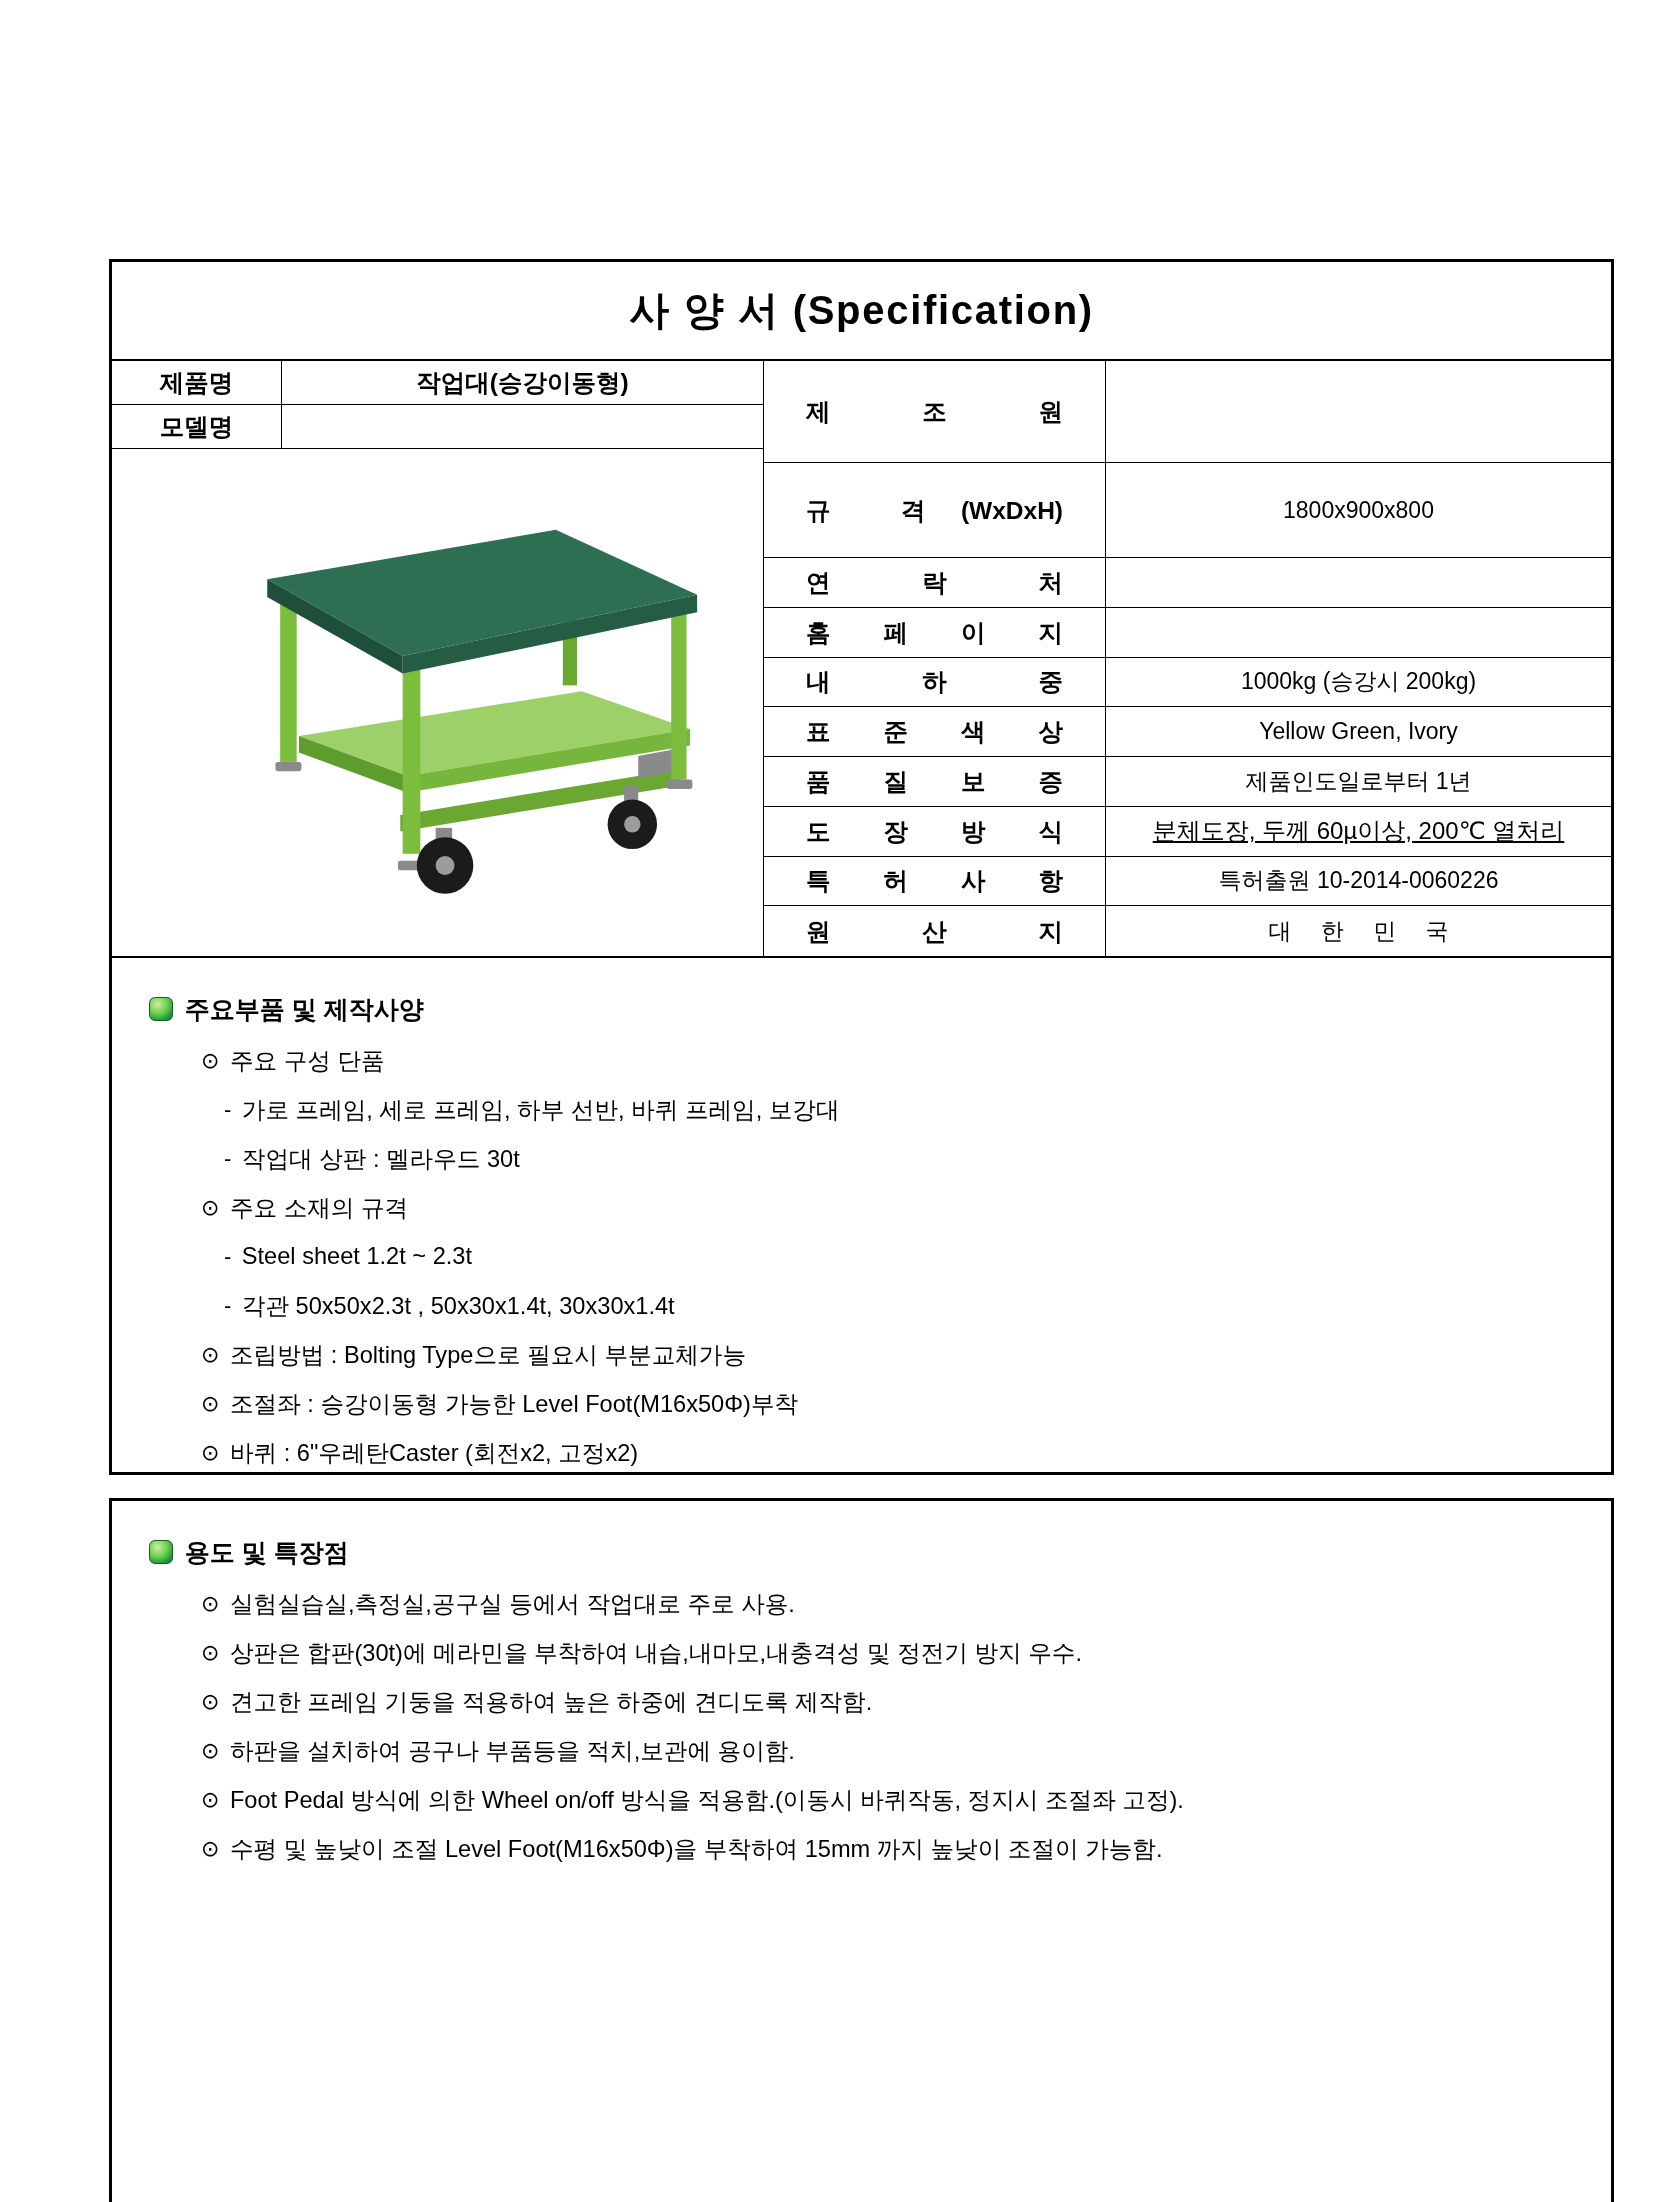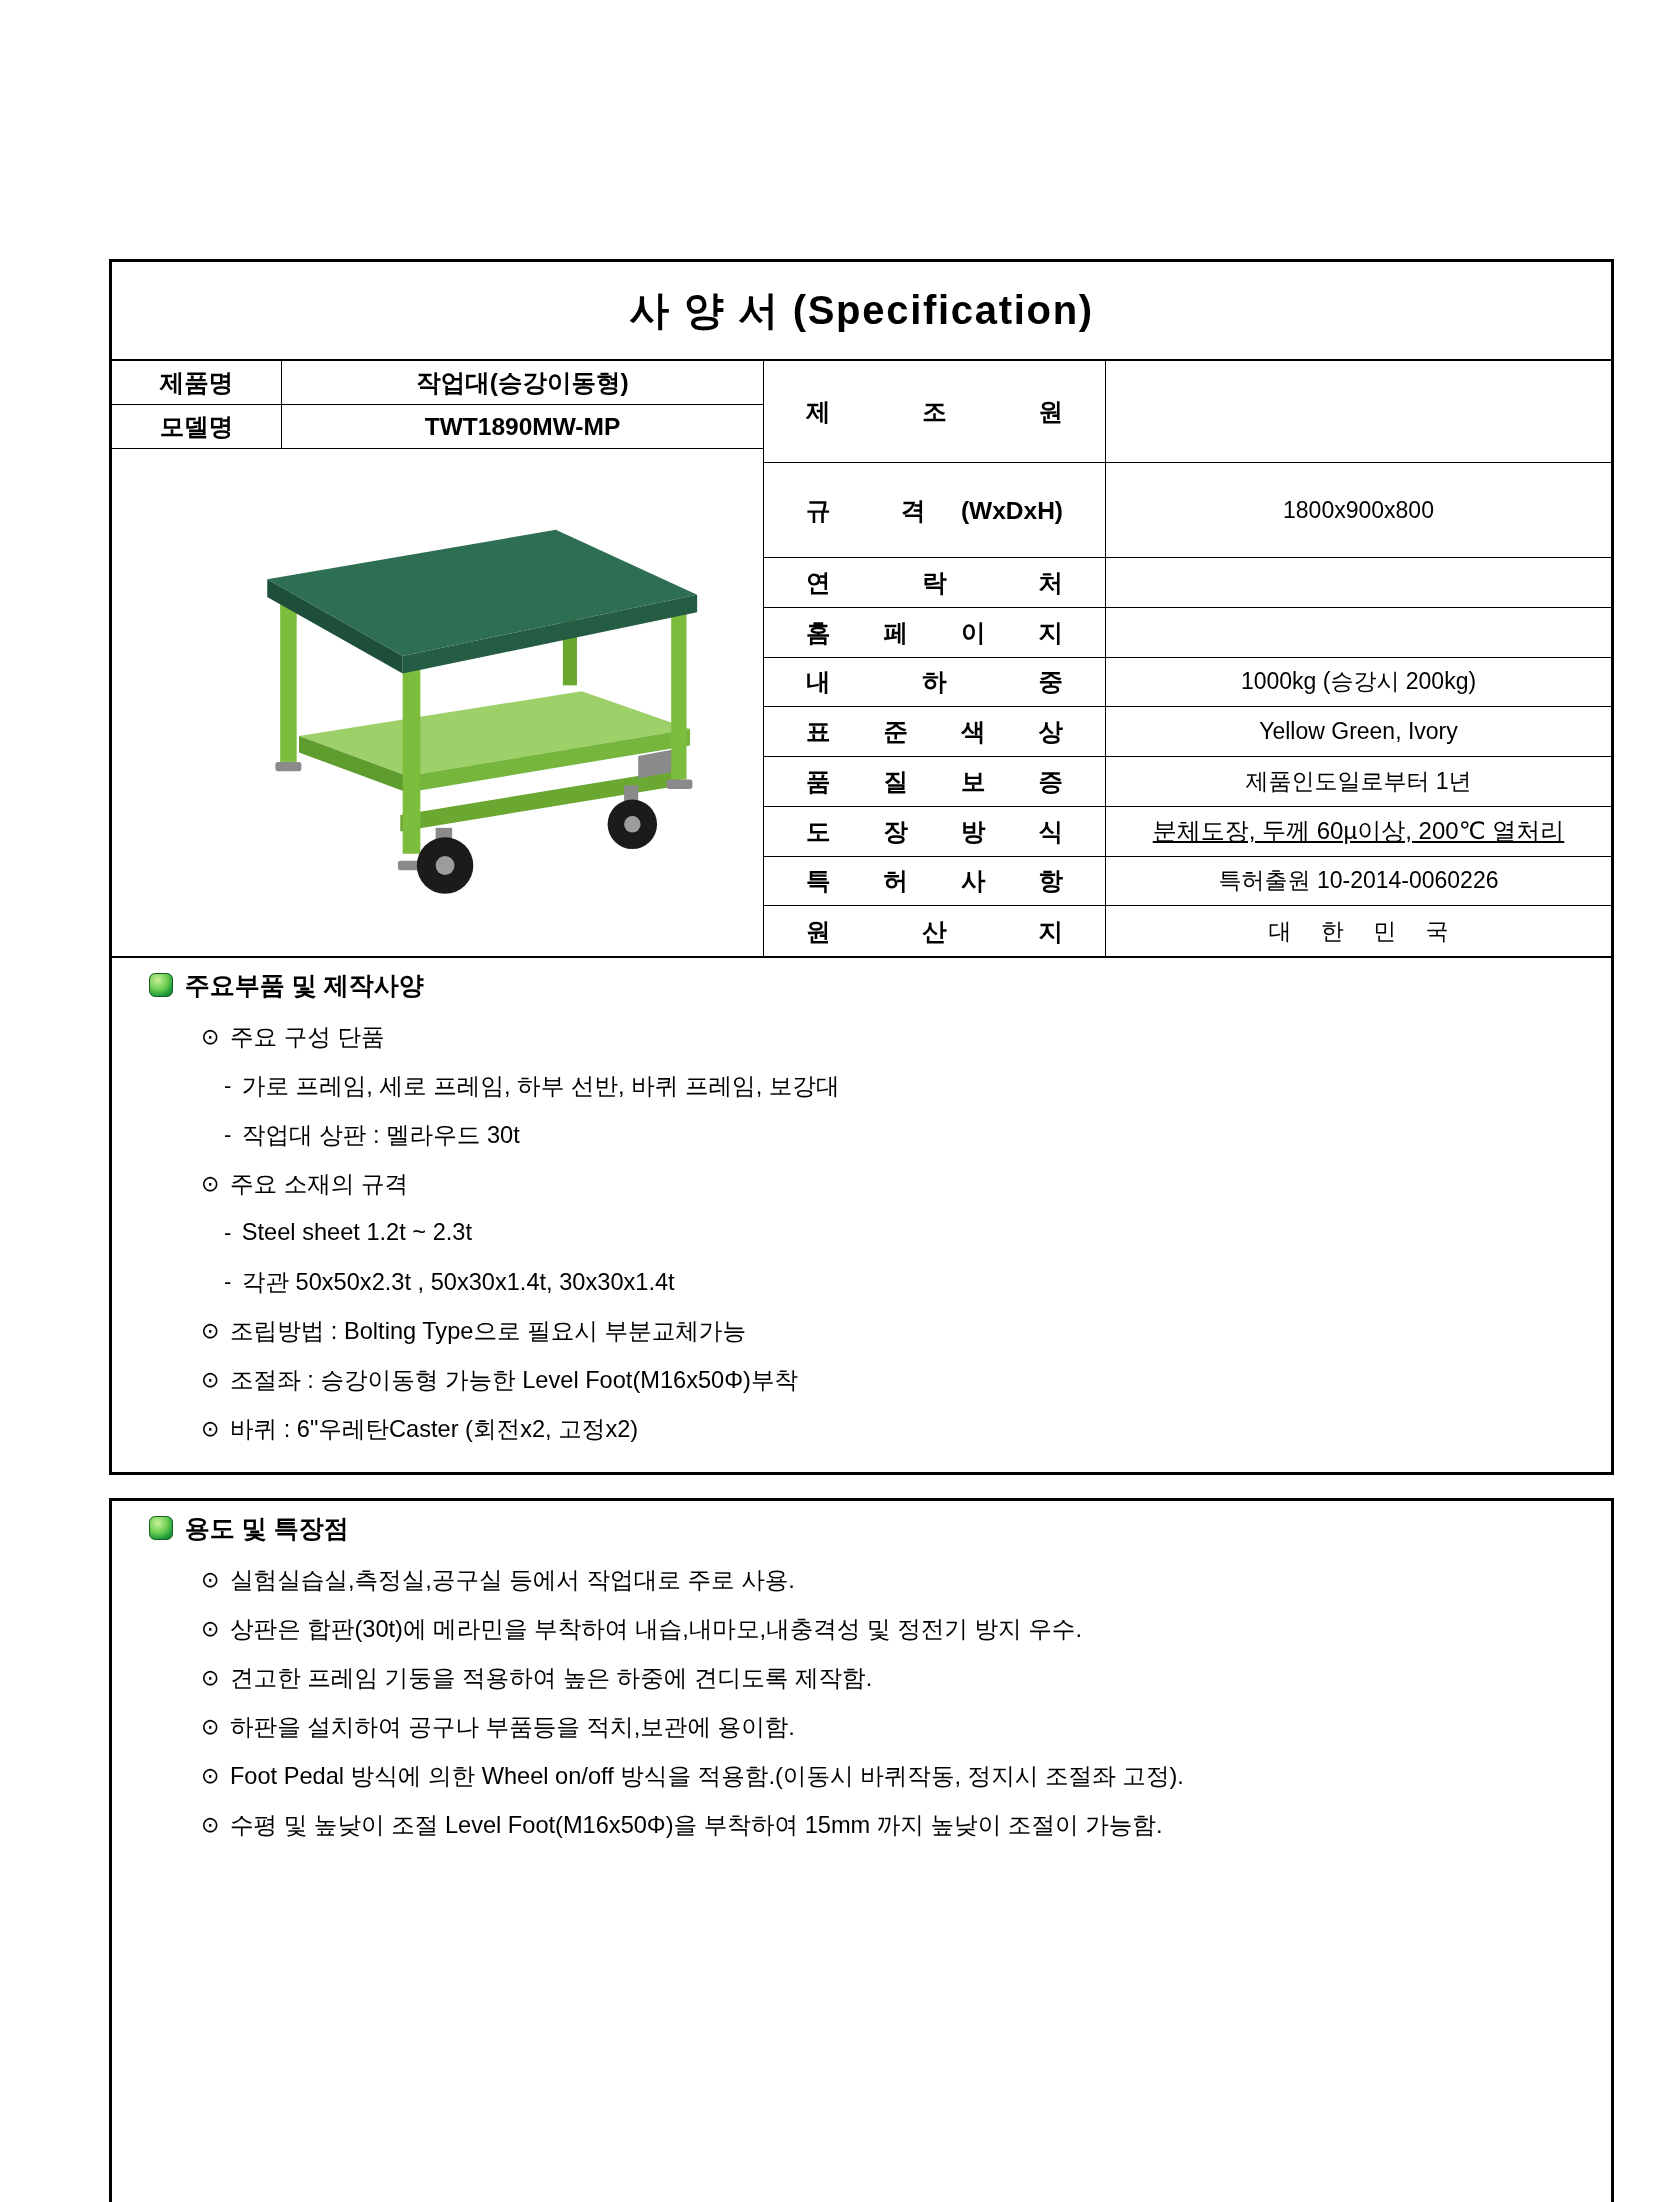--- a/index.html
+++ b/index.html
@@ -26,21 +26,21 @@
   .spec-row.last { border-bottom:none; }
   .h-maker { height:103px; }
   .h-size  { height:95px; }
   .h-std   { height:50px; }
   .spec-label { width:342px; border-right:1.7px solid #000; display:flex; align-items:center; font-size:24.5px; font-weight:bold; }
   .spec-label > span { display:block; width:100%; padding:0 42px; text-align:justify; text-align-last:justify; white-space:pre; }
   .spec-value { flex:1; display:flex; align-items:center; justify-content:center; font-size:23px; text-align:center; padding:0 8.7px; }
   .spec-value.small { font-size:24px;text-decoration:underline; }
   .ws { word-spacing:23px; }
 
-  .section-content { padding-top:0; }
+  .section-content { padding-top:24px; }
   .sec-header { display:flex; align-items:center; height:54px; padding-left:37px; font-size:25px; font-weight:bold; gap:12.2px; }
   .orb { width:23.6px; height:23.6px; border-radius:6.1px; border:0.9px solid #145c20;
          background:radial-gradient(circle at 35% 28%, #c9f09a 0%, #6fce52 45%, #1f9e3a 75%, #0f6e26 100%);
          flex:0 0 auto; }
   .li { height:49px; display:flex; align-items:center; font-size:23.6px; }
   .li .glyph { margin-right:10.5px; font-size:22px; line-height:1; }
   .li-bullet { padding-left:89px; }
   .li-dash { padding-left:112px; }
 </style>
 </head>
@@ -56,21 +56,20 @@
 
     <div class="spec-table">
 
       <div class="left-half">
         <div class="id-row">
           <div class="id-label">제품명</div>
           <div class="id-value">작업대(승강이동형)</div>
         </div>
         <div class="id-row">
           <div class="id-label">모델명</div>
-          <div class="id-value">TWT1890MW-MP</div>
         </div>
         <div class="image-cell">
           <svg width="542" height="424" viewBox="0 0 460 360">
 
             <rect x="96" y="88" width="14" height="142" fill="#7cbd3e"></rect>
             <rect x="336" y="55" width="12" height="110" fill="#6aa832"></rect>
 
             <polygon points="112,208 352,170 444,202 204,242" fill="#9ed06a"></polygon>
             <polygon points="204,242 444,202 444,216 204,256" fill="#76b63c"></polygon>
             <polygon points="112,208 204,242 204,256 112,222" fill="#5e9c2e"></polygon>

